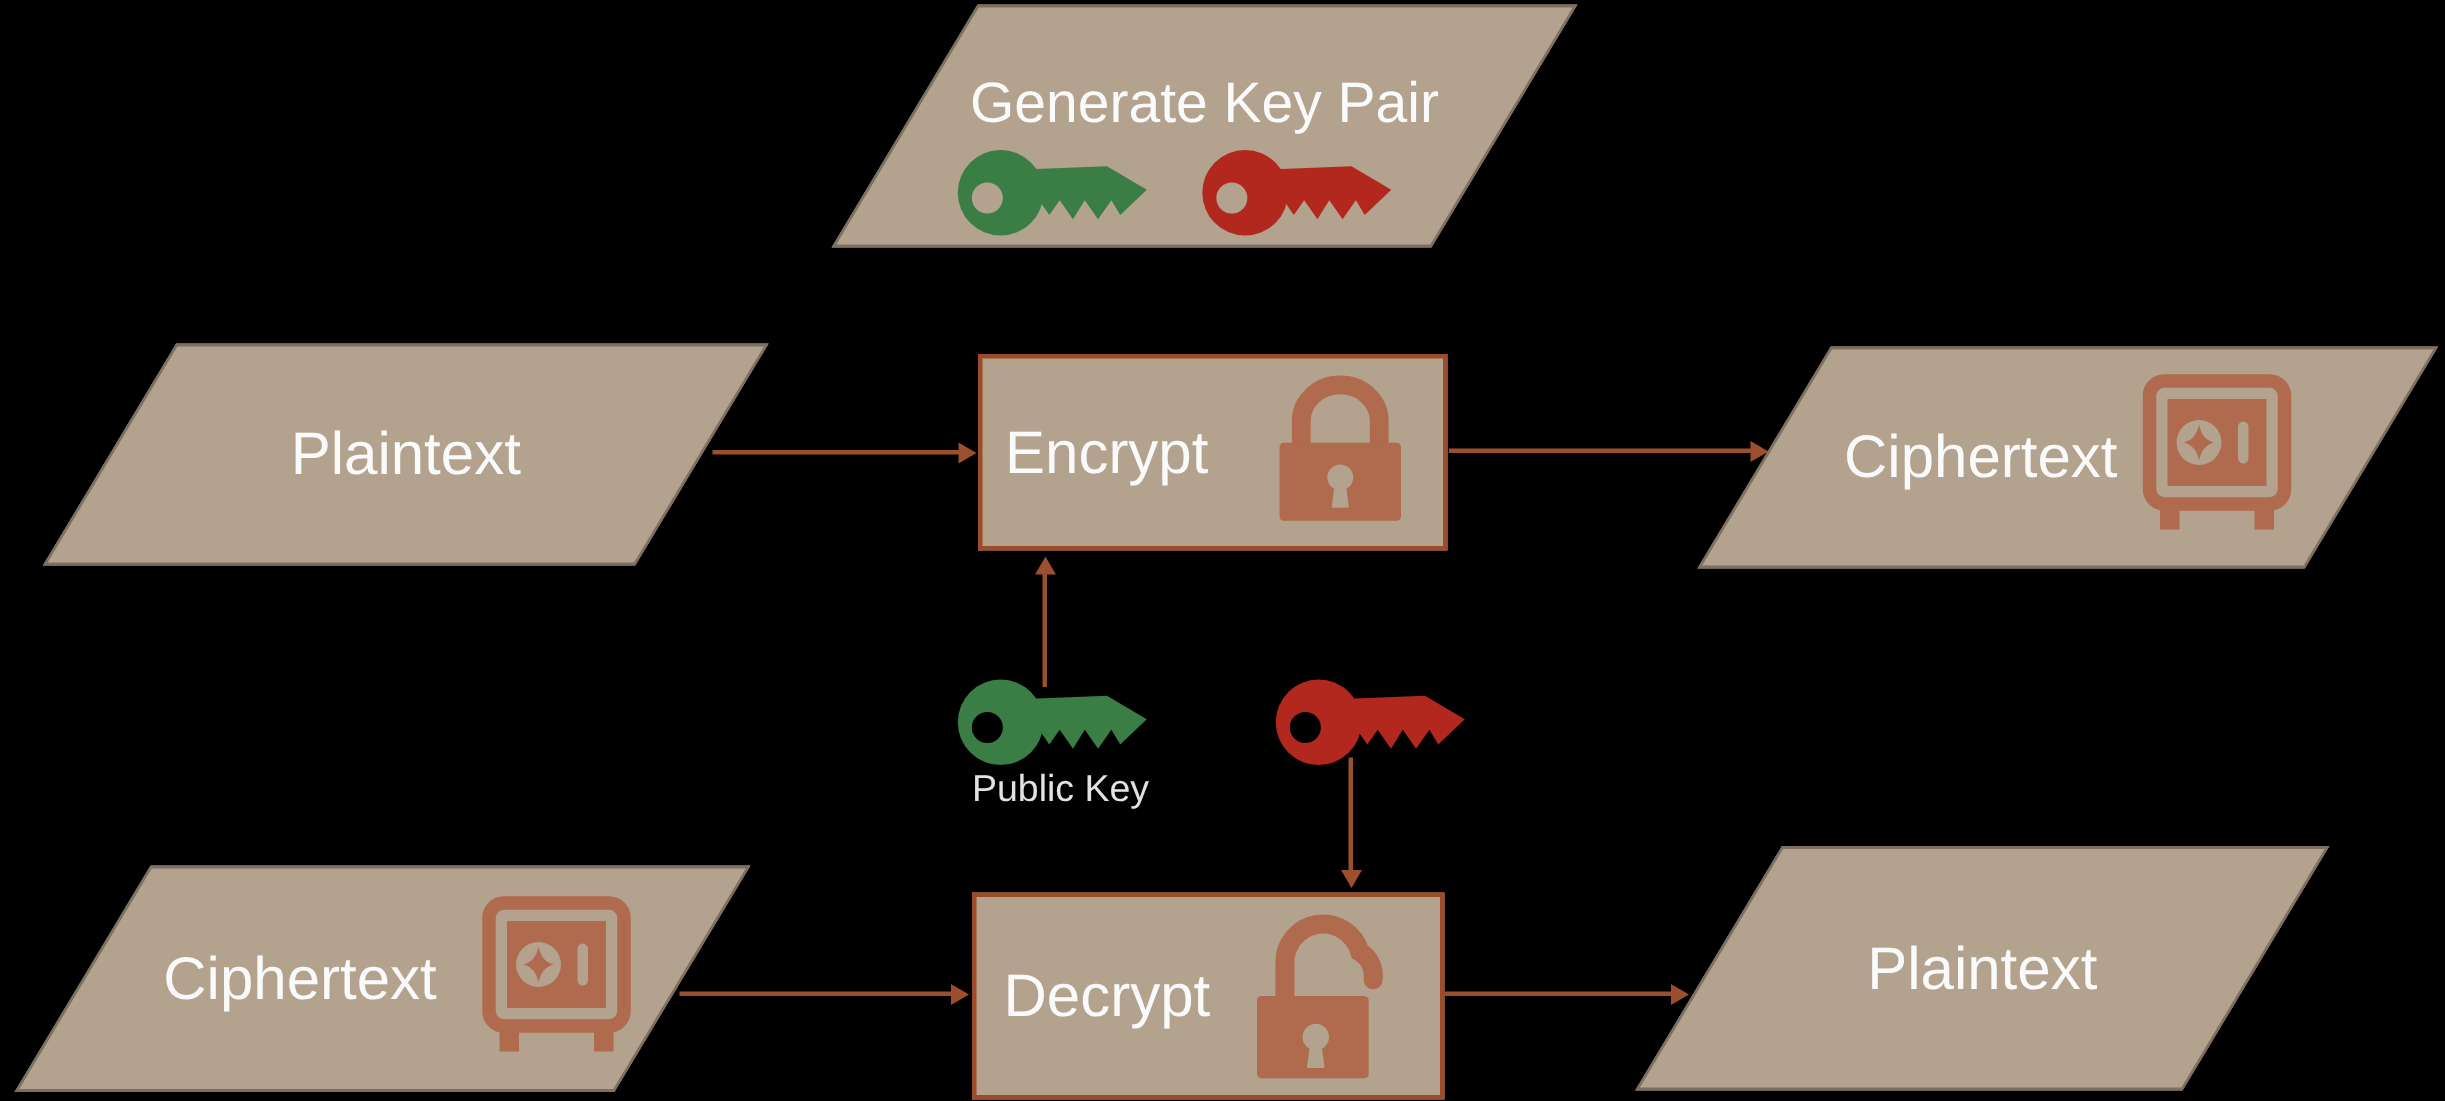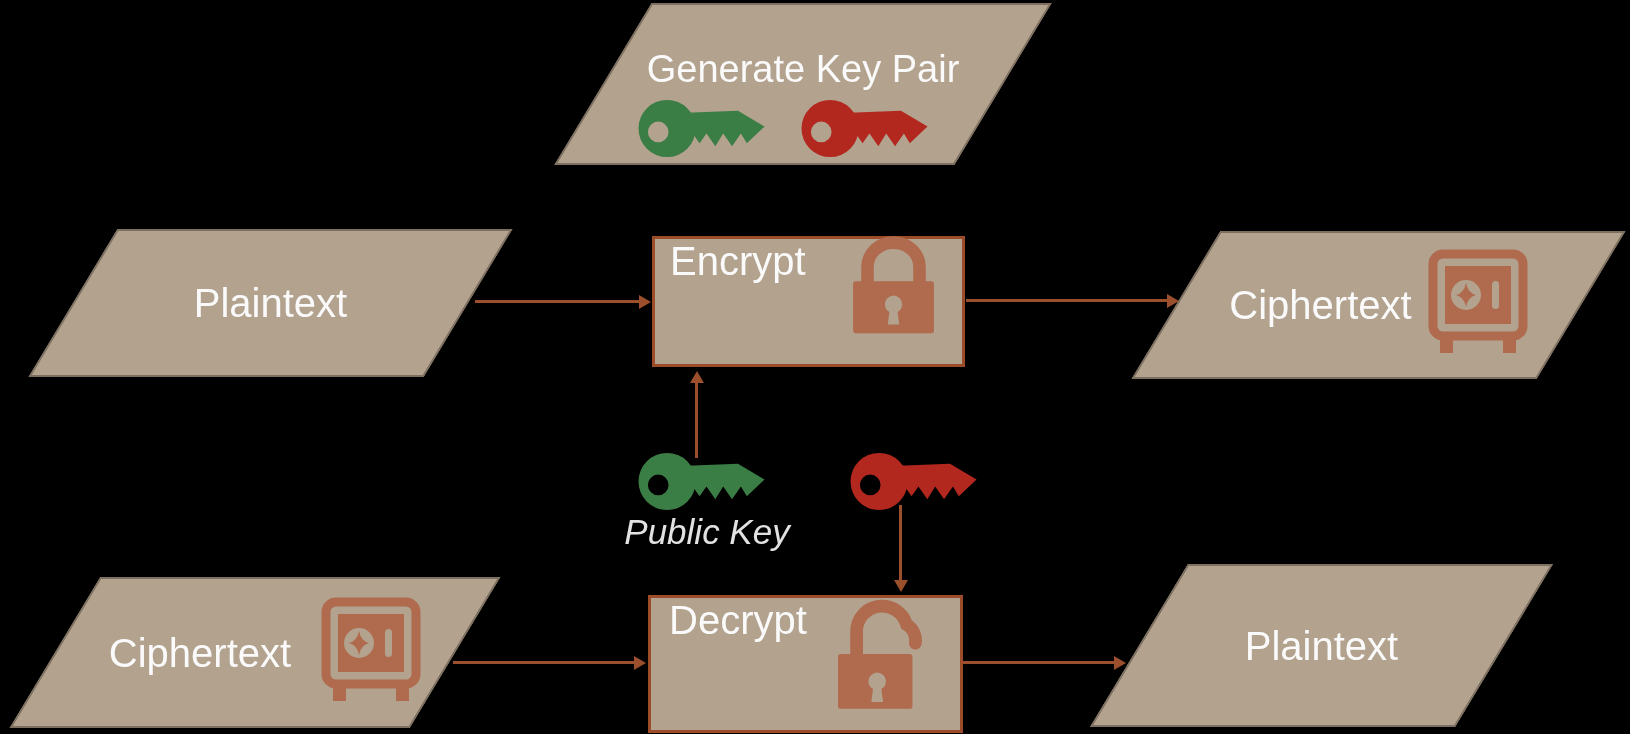--- a/index.html
+++ b/index.html
@@ -20,30 +20,30 @@
     position:absolute;inset:0;
     transform:skewX(31deg);
     display:flex;align-items:center;justify-content:center;
   }
   
   .procbox{
     position:absolute;
     background:var(--c-shape-fill);
     border:3px solid var(--c-box-border);
     box-sizing:border-box;
-    display:flex;justify-content:space-between;
+    display:flex;align-items:center;justify-content:space-between;
   }
   .lbl{
     color:var(--c-label-white);
     font-size:40px;line-height:1.1;white-space:nowrap;
   }
   .lbl-small{
     position:absolute;transform:translateX(-50%);
     color:var(--c-label-gray);
-    font-size:35px;line-height:1.1;white-space:nowrap;font-style:italic;
+    font-size:25px;line-height:1.1;white-space:nowrap;
   }
   .gen-label{position:absolute;left:0;right:0;top:44px;text-align:center;font-size:38px;}
   .gen-keys{position:absolute;left:0;right:36px;top:92px;display:flex;justify-content:center;gap:30px;}
   
   .arrow-h{position:absolute;height:3px;background:var(--c-arrow);}
   .arrow-v{position:absolute;width:3px;background:var(--c-arrow);}
   .head-r{position:absolute;right:-11px;top:50%;transform:translateY(-50%);width:0;height:0;
     border-left:12px solid var(--c-arrow);border-top:7px solid transparent;border-bottom:7px solid transparent;}
   .head-u{position:absolute;top:-11px;left:50%;transform:translateX(-50%);width:0;height:0;
     border-bottom:12px solid var(--c-arrow);border-left:7px solid transparent;border-right:7px solid transparent;}

